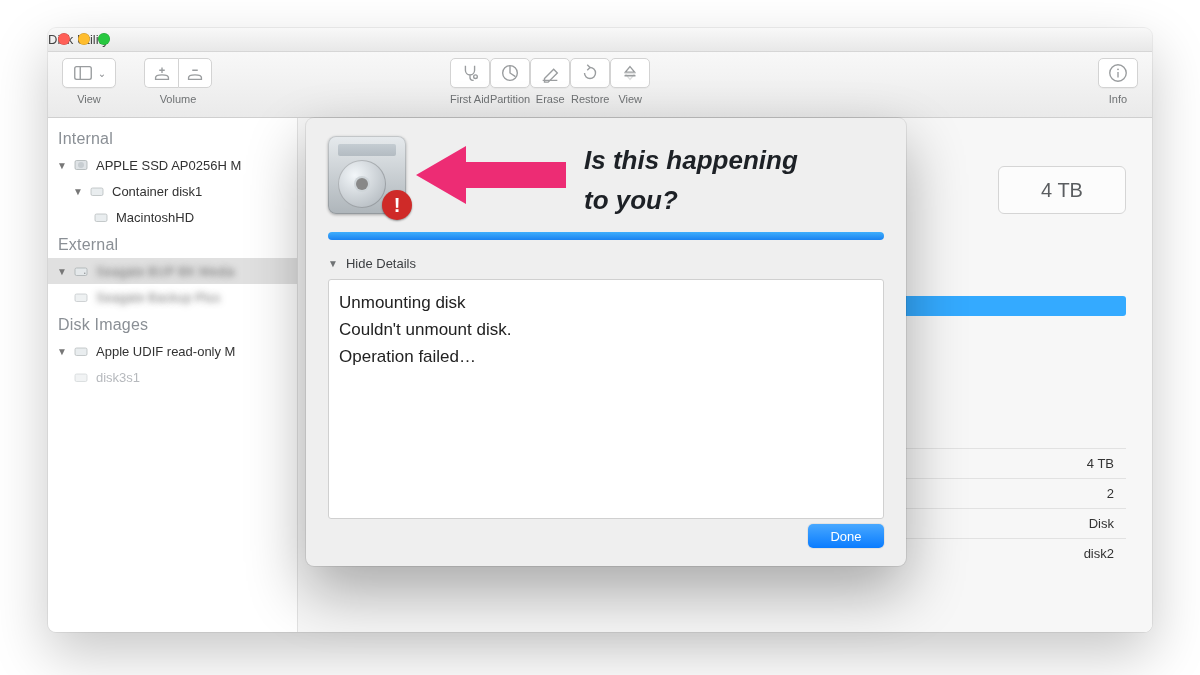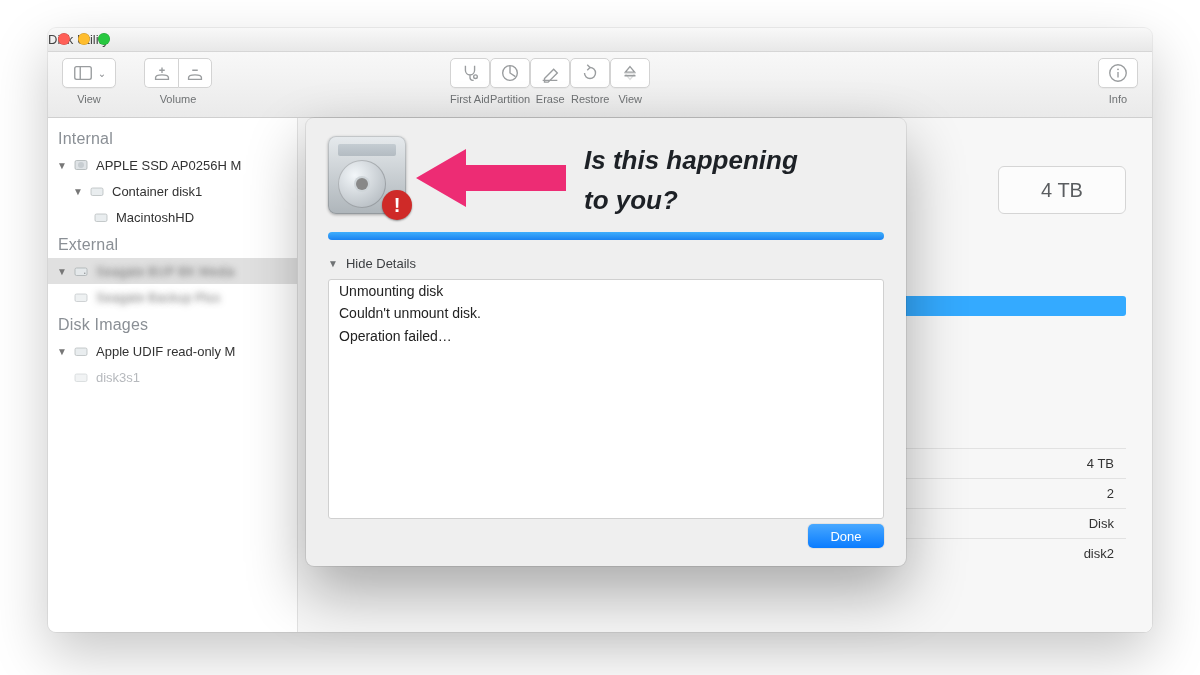--- a/index.html
+++ b/index.html
@@ -70,28 +70,28 @@
     padding:18px 22px; display:flex; flex-direction:column; }
   .modal-top{display:flex;align-items:flex-start;gap:18px;position:relative}
   .drive-icon{position:relative;width:78px;height:78px}
   .hdbody{position:absolute;inset:0;border-radius:8px;background:linear-gradient(#e6eaed,#aeb5ba);box-shadow:inset 0 0 0 1px rgba(0,0,0,.15),0 1px 3px rgba(0,0,0,.3)}
   .hdlabel{position:absolute;left:10px;right:10px;top:8px;height:12px;background:linear-gradient(#c4ccd2,#b3bbc2);border-radius:2px}
   .hdplat{position:absolute;left:10px;top:24px;width:48px;height:48px;border-radius:50%;background:radial-gradient(circle at 35% 32%,#f2f6f9,#a9b0b6);box-shadow:inset 0 0 0 1px rgba(0,0,0,.18)}
   .hdhub{position:absolute;left:28px;top:42px;width:12px;height:12px;border-radius:50%;background:#888;box-shadow:0 0 0 2px #cfd5d9}
   .errbadge{position:absolute;right:-6px;bottom:-6px;width:30px;height:30px;border-radius:4px;background:#cf2a28;display:flex;align-items:center;justify-content:center;color:#fff;font-weight:700;font-size:20px;box-shadow:0 1px 2px rgba(0,0,0,.4); transform: rotate(0deg);}
   .errbadge::before{content:"!";}
 
-  .annot{position:absolute;left:88px;top:4px;display:flex;align-items:center;gap:18px;pointer-events:none}
+  .annot{position:absolute;left:88px;top:4px;display:flex;align-items:flex-start;gap:18px;pointer-events:none}
   .arrow{color:#ed2c74}
   .annot-text{font-style:italic;font-weight:800;color:#1d2126;font-size:26px;line-height:1.55}
 
   .progress{margin-top:18px;height:8px;border-radius:4px;background:#1e90ff;background:linear-gradient(#3faefc,#1b82f0)}
   .details-toggle{display:flex;align-items:center;gap:8px;margin:16px 0 8px;color:#3c3f42;font-size:13px;cursor:pointer}
   .details-toggle .tri{font-size:10px;color:#6f7274}
-  .logbox{flex:1;background:#fff;border:1px solid #d0d0d0;border-radius:3px;padding:0 10px;font-size:14px;line-height:1.6;color:#222;overflow:auto;min-height:170px}
+  .logbox{flex:1;background:#fff;border:1px solid #d0d0d0;border-radius:3px;padding:9px 10px;font-size:17px;line-height:1.6;color:#222;overflow:auto;min-height:170px}
   .modal-actions{display:flex;justify-content:flex-end;margin-top:5px}
   .done-btn{min-width:76px;height:24px;border:none;border-radius:5px;background:linear-gradient(#48a8ff,#0a7cff);color:#fff;font-size:13px;cursor:pointer;padding:0 16px;box-shadow:0 0 0 1px rgba(0,0,0,.05)}
 </style>
 </head>
 <body>
 
 <div class="window">
 
   <div class="titlebar">
     <div class="traffic">

